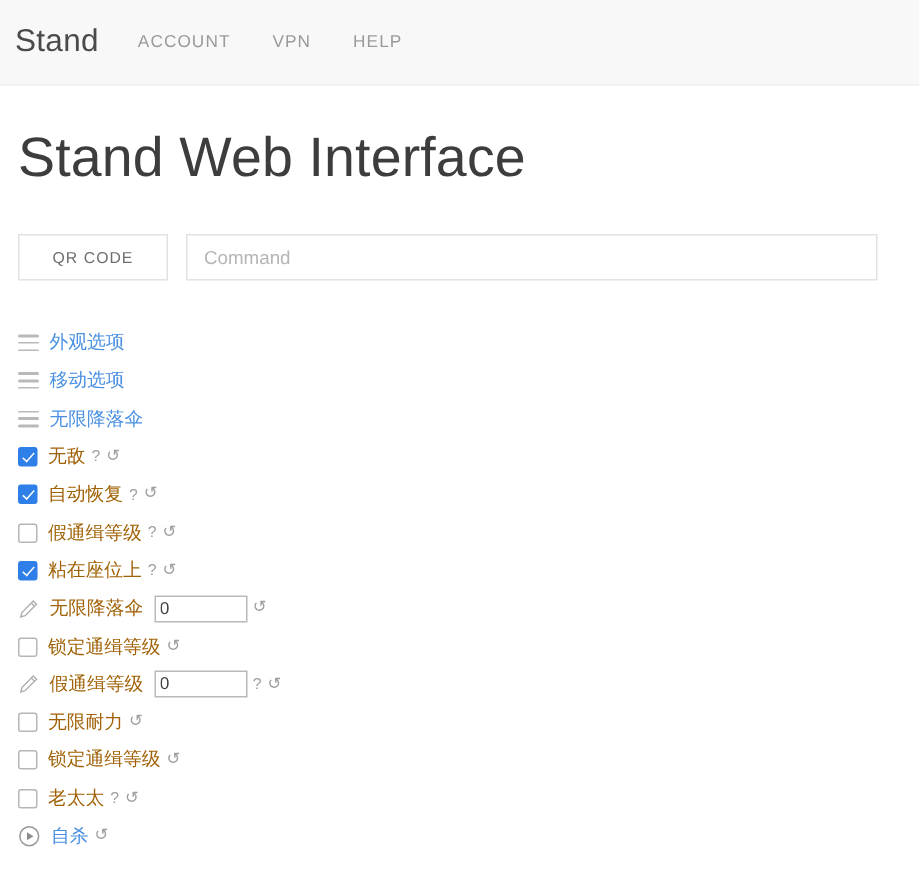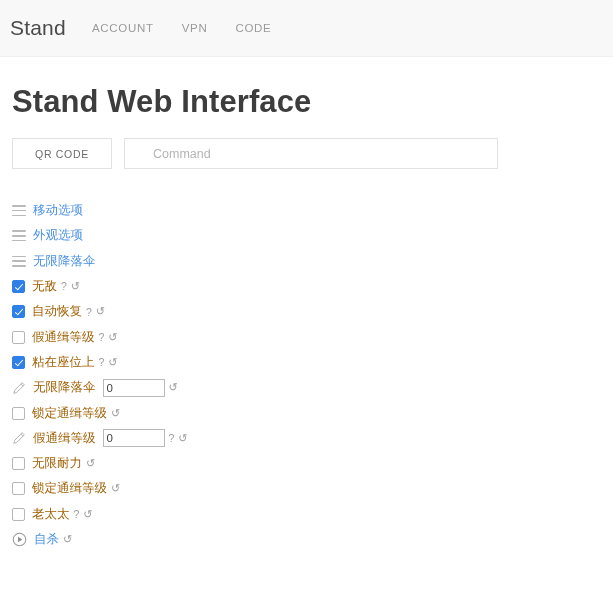--- a/index.html
+++ b/index.html
@@ -49,54 +49,54 @@
     text-decoration: none;
     cursor: pointer;
     white-space: nowrap;
   }
 
   
   .page {
     padding: 0 12px;
   }
   .page-title {
-    font-size: 31px;
-    font-weight: 700;
+    font-size: 37px;
+    font-weight: 400;
     color: #3d3d3d;
-    margin: 27px 0 18px 0;
+    margin: 27px 0 30px 0;
     letter-spacing: .1px;
   }
 
   
   .command-bar {
     display: flex;
     align-items: stretch;
     height: 31px;
     margin-bottom: 26px;
-    width: 486px;
+    width: 573px;
   }
   .qr-btn {
     width: 100px;
     border: 1px solid #e2e2e2;
     background: #ffffff;
     font-size: 10.5px;
     letter-spacing: .7px;
     color: #6d6d6d;
     display: flex;
     align-items: center;
     justify-content: center;
     cursor: pointer;
     font-family: "Liberation Sans", "DejaVu Sans", sans-serif;
   }
   .command-input {
     flex: 1;
     margin-left: 12px;
     border: 1px solid #e2e2e2;
     background: #ffffff;
-    padding: 0 28px;
+    padding: 0 11px;
     font-size: 12.5px;
     color: #555555;
     font-family: "Liberation Sans", "DejaVu Sans", sans-serif;
     outline: none;
   }
   .command-input::placeholder { color: #b5b5b5; }
 
   
   .content {
     display: flex;
@@ -227,21 +227,21 @@
   }
 </style>
 </head>
 <body>
 
 <div class="navbar">
   <a class="brand" href="#">Stand</a>
   <div class="nav-links">
     <a class="nav-link" href="#">ACCOUNT</a>
     <a class="nav-link" href="#">VPN</a>
-    <a class="nav-link" href="#">CODE</a>
+    <a class="nav-link" href="#">HELP</a>
   </div>
 </div>
 
 <div class="page">
 
   <h1 class="page-title">Stand Web Interface</h1>
 
   <div class="command-bar">
     <button class="qr-btn">QR CODE</button>
     <input class="command-input" type="text" placeholder="Command" style="">
@@ -250,29 +250,29 @@
   <div class="content">
 
 
     <div class="col-right opt-list" id="opt-list">
         <div class="opt-row">
           <span class="ico ico-menu">
             <i></i>
             <i></i>
             <i></i>
           </span>
+          <span class="opt-label link">外观选项</span>
+        </div>
+        <div class="opt-row">
+          <span class="ico ico-menu">
+            <i></i>
+            <i></i>
+            <i></i>
+          </span>
           <span class="opt-label link">移动选项</span>
-        </div>
-        <div class="opt-row">
-          <span class="ico ico-menu">
-            <i></i>
-            <i></i>
-            <i></i>
-          </span>
-          <span class="opt-label link">外观选项</span>
         </div>
         <div class="opt-row">
           <span class="ico ico-menu">
             <i></i>
             <i></i>
             <i></i>
           </span>
           <span class="opt-label link">无限降落伞</span>
         </div>
         <div class="opt-row">

